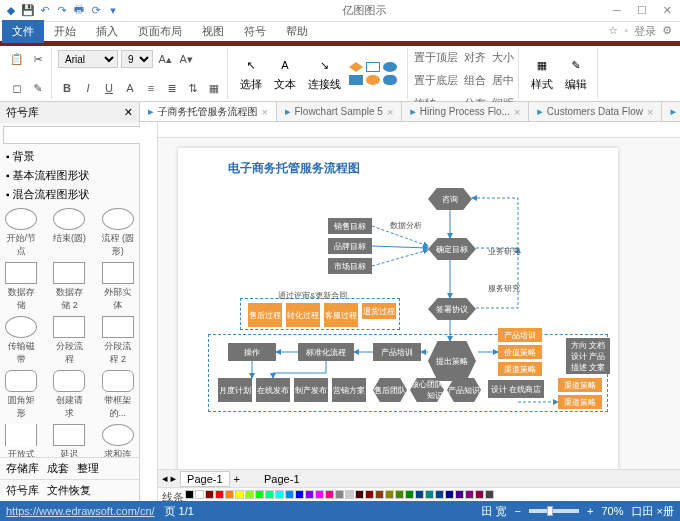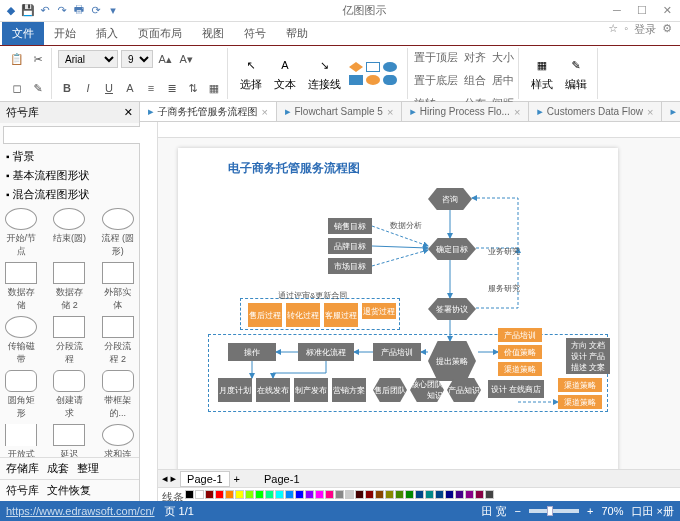--- a/index.html
+++ b/index.html
@@ -3,21 +3,21 @@
 <meta charset="utf-8">
 <style>
 *{box-sizing:border-box;margin:0;padding:0;font-family:"Microsoft YaHei",Arial,sans-serif;font-size:11px}
 body{width:680px;height:521px;background:#f0f0f0;overflow:hidden;display:flex;flex-direction:column}
 .titlebar{height:22px;background:#fff;border-bottom:1px solid #ddd;display:flex;align-items:center;padding:0 4px}
 .qat{display:flex;gap:3px;align-items:center}
 .qat span{width:14px;height:14px;display:inline-flex;align-items:center;justify-content:center;color:#4a7ab5;cursor:pointer}
 .title-center{flex:1;text-align:center;color:#666}
 .winctrl{display:flex;gap:8px;color:#888}
 .winctrl span{cursor:pointer;padding:0 4px}
-.menubar{height:24px;background:#fff;display:flex;padding:0 2px;border-bottom:1px solid #7f1d1d}
+.menubar{height:24px;background:#fff;display:flex;align-items:center;padding:0 2px;border-bottom:5px solid #7f1d1d}
 .filetab{background:#2c6cb5;color:#fff;padding:4px 10px}
 .menuitem{padding:4px 10px;color:#555;cursor:pointer}
 .menu-right{margin-left:auto;display:flex;gap:6px;color:#888;padding-right:6px}
 .ribbon{height:56px;background:#fff;border-bottom:1px solid #d0d0d0;display:flex;align-items:stretch;padding:2px 4px;gap:2px}
 .rgroup{border-right:1px solid #e0e0e0;padding:2px 4px;display:flex;flex-direction:column;justify-content:space-between}
 .rgroup .row{display:flex;gap:3px;align-items:center}
 .rgroup .lbl{text-align:center;color:#888;font-size:10px}
 .btn-sm{width:18px;height:18px;display:inline-flex;align-items:center;justify-content:center;color:#555;cursor:pointer;border:1px solid transparent}
 .font-sel{height:18px;border:1px solid #ccc;font-size:10px;padding:0 2px}
 .bigbtn{display:flex;flex-direction:column;align-items:center;justify-content:center;padding:2px 6px;cursor:pointer;gap:2px}

